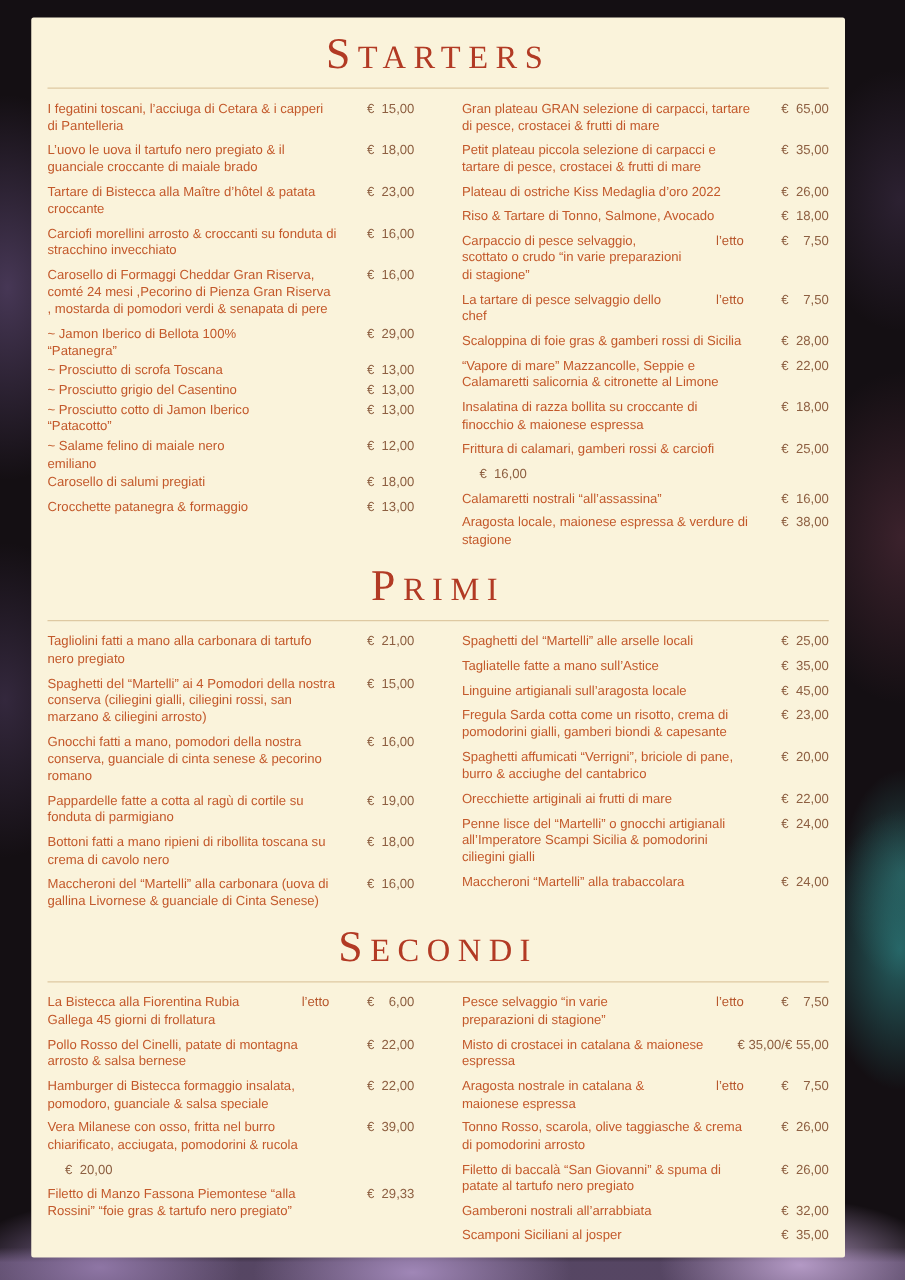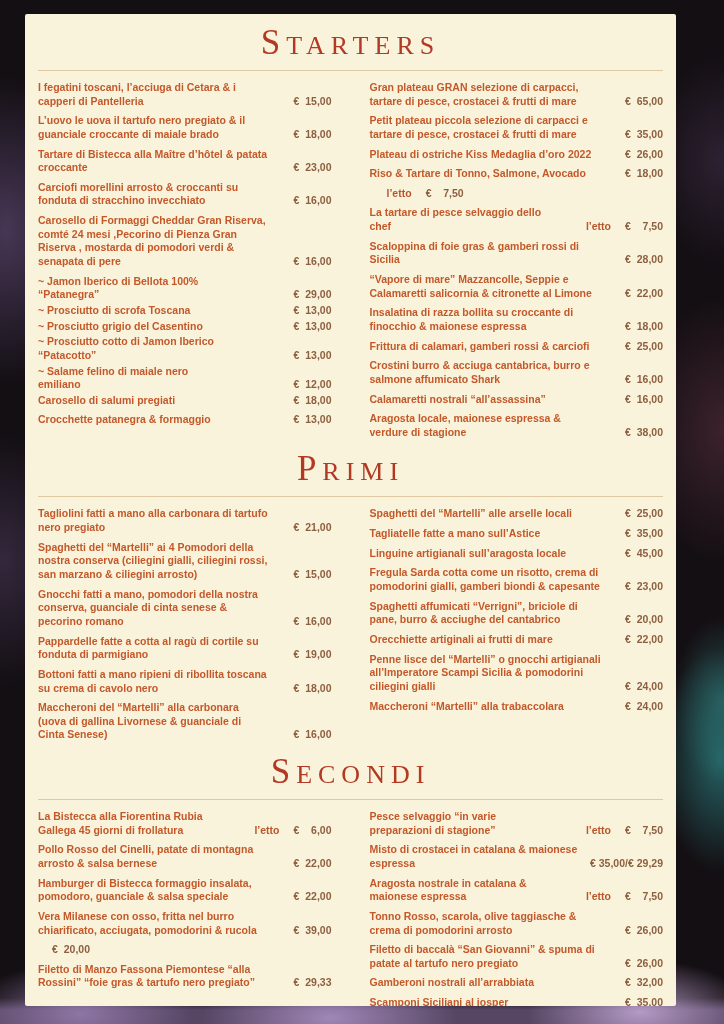--- a/index.html
+++ b/index.html
@@ -30,24 +30,24 @@
   .section-head{padding-top:9px;}
   .section-head.compact{padding-top:4px;}
   .section-title{
     margin:0;text-align:center;font-family:"Liberation Serif", serif;font-weight:400;
     color:#B23A24;font-size:26px;letter-spacing:6px;text-transform:uppercase;line-height:40px;
   }
   .section-title::first-letter{font-size:35px;}
   .rule{border:0;border-top:1px solid #DEC9A2;margin:4px 13px 0 13px;}
   .section-items{display:flex;gap:38px;padding:10px 13px 0 13px;}
   .col{flex:1;min-width:0;}
-  .item{display:flex;align-items:flex-end;margin-bottom:6px;color:#C3592B;font-size:10.5px;line-height:1.3;font-weight:bold;}
+  .item{display:flex;align-items:flex-start;margin-bottom:6px;color:#C3592B;font-size:10.5px;line-height:1.3;}
   .item.sub{margin-bottom:2px;gap:48px;}
   .item-name{flex:1;padding-right:10px;}
-  .item-unit{white-space:nowrap;margin-right:0;color:#B7562B;padding-left:17px;}
+  .item-unit{white-space:nowrap;margin-right:16px;color:#B7562B;padding-left:17px;}
   .item-price{white-space:pre;min-width:52px;text-align:right;color:#8D5F41;}
   .footer-note{
     margin-top:14px;padding:0 14px;text-align:center;
     font-size:9.5px;line-height:1.65;color:#BC5A2C;
   }
 </style>
 </head>
 <body>
 
 <div class="backdrop"></div>
@@ -120,20 +120,21 @@
         </div>
         <div class="item">
           <span class="item-name">Plateau di ostriche Kiss Medaglia d’oro 2022</span>
           <span class="item-price">€  26,00</span>
         </div>
         <div class="item">
           <span class="item-name">Riso &amp; Tartare di Tonno, Salmone, Avocado</span>
           <span class="item-price">€  18,00</span>
         </div>
         <div class="item">
+          <span class="item-name">Carpaccio di pesce selvaggio, scottato o crudo “in varie preparazioni di stagione”</span>
           <span class="item-unit">l’etto</span>
           <span class="item-price">€    7,50</span>
         </div>
         <div class="item">
           <span class="item-name">La tartare di pesce selvaggio dello chef</span>
           <span class="item-unit">l’etto</span>
           <span class="item-price">€    7,50</span>
         </div>
         <div class="item">
           <span class="item-name">Scaloppina di foie gras &amp; gamberi rossi di Sicilia</span>
@@ -145,21 +146,20 @@
         </div>
         <div class="item">
           <span class="item-name">Insalatina di razza bollita su croccante di finocchio  &amp; maionese espressa</span>
           <span class="item-price">€  18,00</span>
         </div>
         <div class="item">
           <span class="item-name">Frittura di calamari, gamberi rossi &amp; carciofi</span>
           <span class="item-price">€  25,00</span>
         </div>
         <div class="item">
-          <span class="item-name">Crostini burro &amp; acciuga cantabrica, burro e salmone affumicato Shark</span>
           <span class="item-price">€  16,00</span>
         </div>
         <div class="item">
           <span class="item-name">Calamaretti nostrali “all’assassina”</span>
           <span class="item-price">€  16,00</span>
         </div>
         <div class="item">
           <span class="item-name">Aragosta locale, maionese espressa &amp; verdure di stagione</span>
           <span class="item-price">€  38,00</span>
         </div>
@@ -265,21 +265,21 @@
         </div>
       </div>
     <div class="col">
         <div class="item">
           <span class="item-name">Pesce selvaggio “in varie preparazioni di stagione”</span>
           <span class="item-unit">l’etto</span>
           <span class="item-price">€    7,50</span>
         </div>
         <div class="item">
           <span class="item-name">Misto di crostacei in catalana &amp; maionese espressa</span>
-          <span class="item-price">€ 35,00/€ 29,29</span>
+          <span class="item-price">€ 35,00/€ 55,00</span>
         </div>
         <div class="item">
           <span class="item-name">Aragosta nostrale in catalana &amp; maionese espressa</span>
           <span class="item-unit">l’etto</span>
           <span class="item-price">€    7,50</span>
         </div>
         <div class="item">
           <span class="item-name">Tonno Rosso, scarola, olive taggiasche &amp; crema di pomodorini arrosto</span>
           <span class="item-price">€  26,00</span>
         </div>

